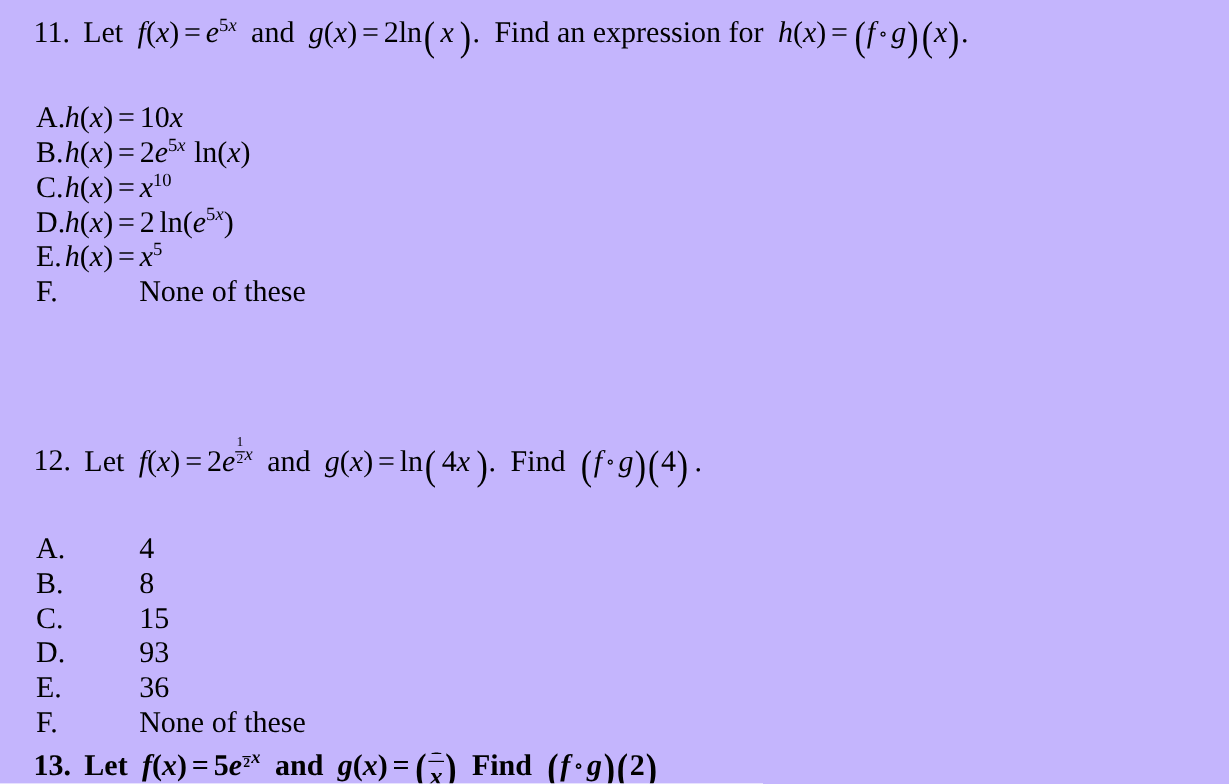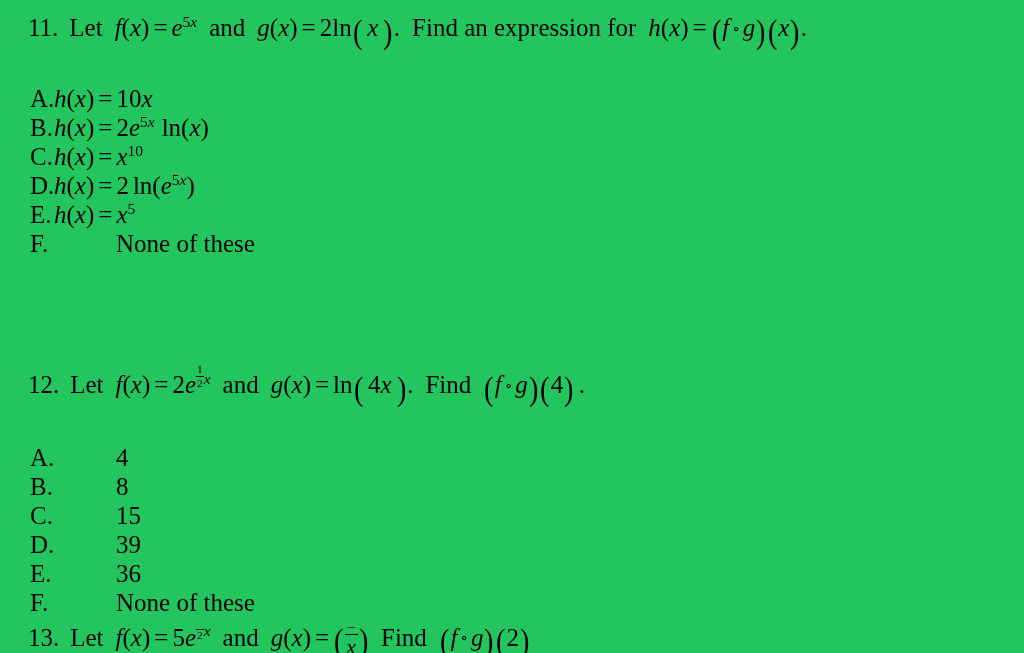--- a/index.html
+++ b/index.html
@@ -14,21 +14,21 @@
     position: relative;
     overflow: hidden;
     font-family: "Liberation Serif", "DejaVu Serif", serif;
     color: #000000;
     -webkit-font-smoothing: antialiased;
   }
 
   .page {
     position: absolute;
     inset: 0;
-    background: #22c55e;
+    background: #c4b5fd;
   }
 
   
   .mi { font-style: italic; }            
   .mn { font-style: normal; }            
   .mo { font-style: normal; }            
   .fn { font-style: italic; }            
   .rm { font-style: normal; }            
 
   .eq {
@@ -147,20 +147,21 @@
     margin-left: 48px;
   }
 
   
   .clipped {
     position: absolute;
     left: 0;
     width: 1024px;
     height: 26px;
     overflow: hidden;
+    font-weight: bold;
   }
   .clipped .prob-stem {
     position: absolute;
     top: -14px;
     left: 0;
   }
 </style>
 </head>
 <body>
 
@@ -221,21 +222,21 @@
     <div class="choice">
       <span class="choice-letter">B.</span>
       <span class="choice-body plain">8</span>
     </div>
     <div class="choice">
       <span class="choice-letter">C.</span>
       <span class="choice-body plain">15</span>
     </div>
     <div class="choice">
       <span class="choice-letter">D.</span>
-      <span class="choice-body plain">39</span>
+      <span class="choice-body plain">93</span>
     </div>
     <div class="choice">
       <span class="choice-letter">E.</span>
       <span class="choice-body plain">36</span>
     </div>
     <div class="choice">
       <span class="choice-letter">F.</span>
       <span class="choice-body plain">None of these</span>
     </div>
 

